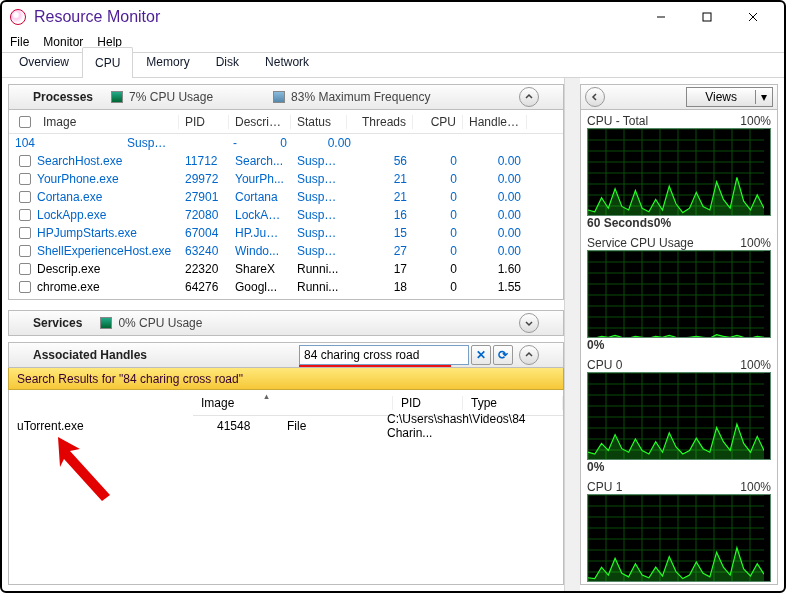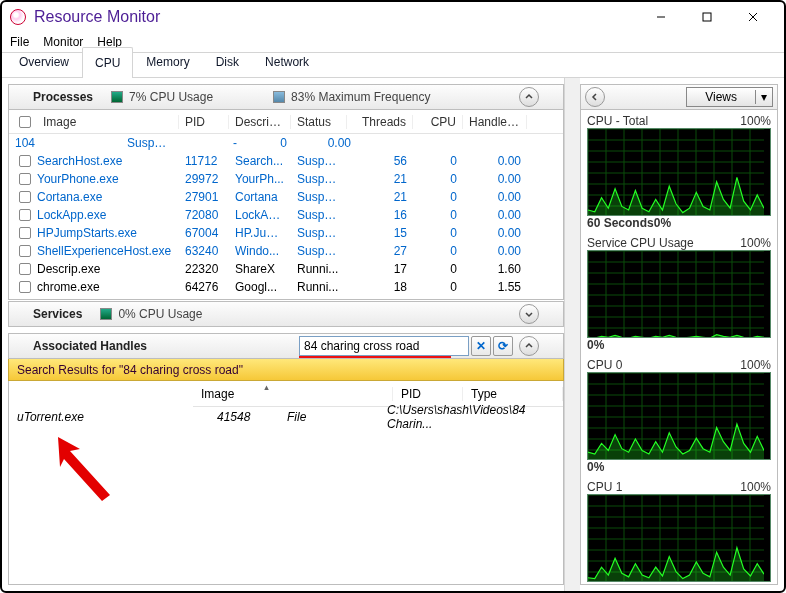--- a/index.html
+++ b/index.html
@@ -51,37 +51,37 @@
 .lk { color:#0066cc; }
 .col-img { width:170px; display:flex; align-items:center; gap:6px;}
 .col-pid { width:50px; }
 .col-desc{ width:62px; }
 .col-stat{ width:56px; }
 .col-thr { width:66px; text-align:right;}
 .col-cpu { width:50px; text-align:right;}
 .col-avg { width:64px; text-align:right;}
 
 
-.svcpanel { margin-top:1px; }
+.svcpanel { margin-top:10px; }
 
 
 .assocpanel { margin-top:6px; display:flex; flex-direction:column; flex:1; min-height:0;}
 .searchwrap { display:flex; gap:2px; }
 .searchbox { width:170px; height:20px; border:1px solid #7a9fc4; padding:0 4px; font-size:12px; outline:none; }
 .redline { position:relative; }
 .redline::after { content:""; position:absolute; left:0; right:18px; bottom:-2px; height:2px; background:#e11; }
 .iconbtn { width:20px; height:20px; border:1px solid #999; background:linear-gradient(#fff,#e8e8e8); display:flex; align-items:center; justify-content:center; border-radius:2px; }
 .yellowband { height:22px; background:linear-gradient(#ffe87a,#f6c838); border:1px solid #caa835; border-top:none; display:flex; align-items:center; padding:0 8px; color:#303; }
 .handlesbody { border:1px solid #bdbdbd; border-top:none; flex:1; display:flex; flex-direction:column; position:relative; overflow:hidden;align-items:flex-end;}
 .hh { display:flex; height:26px; align-items:center; border-bottom:1px solid #e3e3e3; }
 .hh .gh { padding:0 8px; border-right:1px solid #eee; }
 .hh .sortarrow { font-size:9px; color:#666; position:relative; top:-8px; left:30px;}
 .hcol-img { width:200px; } .hcol-pid{width:70px;} .hcol-type{width:100px;} .hcol-name{flex:1;}
 .hrow { display:flex; height:20px; align-items:center; }
-.hrow .c { padding:0 8px;font-style:italic; }
+.hrow .c { padding:0 8px; }
 
 
 .rhead { height:26px; background:linear-gradient(#fdfdfd,#eaeaea); border:1px solid #bdbdbd; display:flex; align-items:center; padding:0 4px; }
 .viewsbtn { margin-left:auto; height:20px; border:1px solid #888; background:linear-gradient(#fff,#e4e4e4); display:flex; align-items:center; }
 .viewsbtn .vlab{ padding:0 18px; border-right:1px solid #888;}
 .viewsbtn .vdrop{ width:16px; display:flex;align-items:center;justify-content:center;}
 .graphs { border:1px solid #bdbdbd; border-top:none; flex:1; overflow:hidden; padding:0 6px 6px 6px; display:flex; flex-direction:column; gap:2px;}
 .gtitle { display:flex; justify-content:space-between; font-size:11px; color:#333; margin-top:4px;}
 .gbox { height:88px; background:#000; border:1px solid #586; position:relative; overflow:hidden;}
 .gbox .grid line{ stroke:#0a4d0a; stroke-width:1;}

